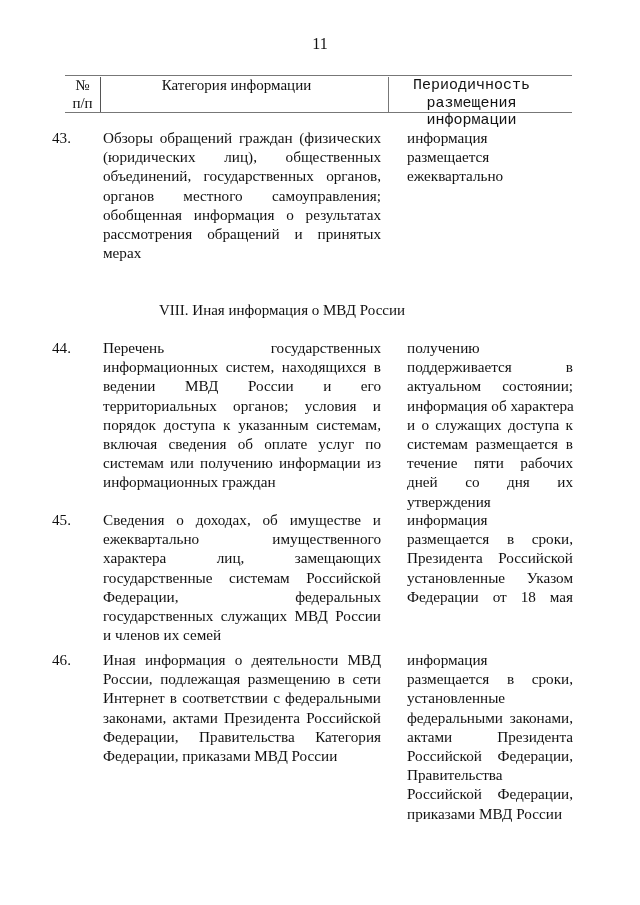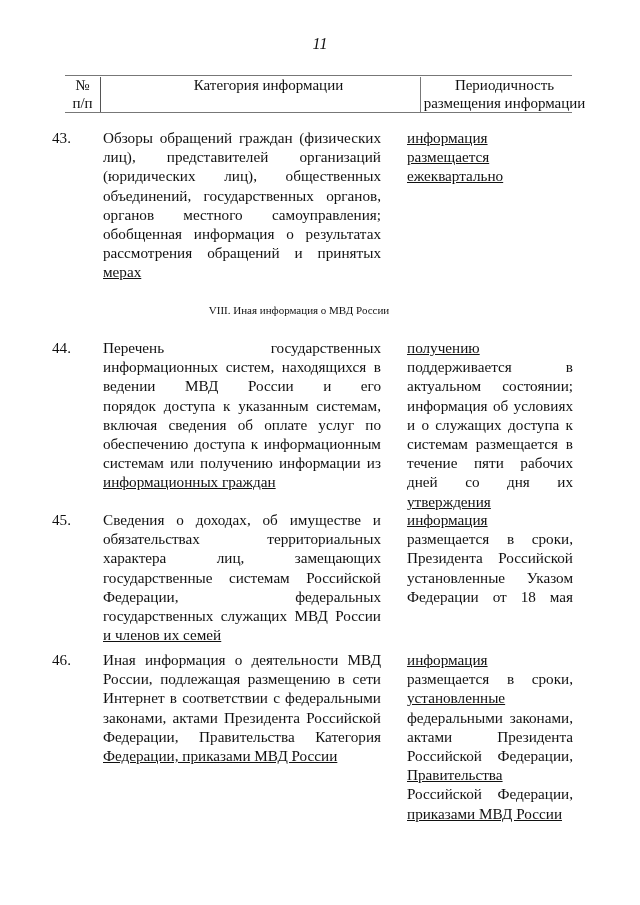--- a/index.html
+++ b/index.html
@@ -1,36 +1,36 @@
 <!DOCTYPE html>
 <html><head>
 <meta charset="utf-8">
 <style>
   html, body { margin:0; padding:0; background:#ffffff; }
   body {
     width:640px; height:905px; position:relative; overflow:hidden;
     font-family:"Liberation Serif", "DejaVu Serif", serif;
     color:#111111; font-size:15.2px; line-height:19.2px;
   }
-  .page-number { position:absolute; top:34px; left:0; width:640px; text-align:center; font-size:16px;font-style:italic; }
+  .page-number { position:absolute; top:34px; left:0; width:640px; text-align:center; font-size:16px; }
   .hdr-table {
     position:absolute; left:65px; top:75px; width:507px; height:36px;
     border-top:1.5px solid #777; border-bottom:1.5px solid #777;
   }
   .hdr-cell { position:absolute; top:1px; text-align:center; line-height:17.5px; font-size:15px; }
   .hdr-no { left:0; width:35px; border-right:1px solid #555; height:35px; }
-  .hdr-cat { left:52px; width:303px; border-right:1px solid #777; height:35px;font-family:Liberation Serif, serif; }
-  .hdr-per { left:356px; width:167px; }
+  .hdr-cat { left:20px; width:303px; border-right:1px solid #777; height:35px;font-family:Liberation Serif, serif; }
+  .hdr-per { left:323px; width:167px;font-family:Liberation Mono, monospace; }
   .row { position:absolute; left:0; width:640px; }
   .num { position:absolute; left:52px; }
   .cat { position:absolute; left:103px; width:278px; text-align:justify; }
   .per { position:absolute; left:407px; width:166px; text-align:justify; }
   .line { display:block; text-align:justify; text-align-last:justify; white-space:nowrap; }
-  .line.last { text-align-last:left;text-decoration:underline; }
-  .section-title { position:absolute; top:301px; left:17px; width:564px; text-align:center; font-size:11px; }
+  .line.last { text-align-last:left; }
+  .section-title { position:absolute; top:301px; left:0; width:564px; text-align:center; font-size:15px; }
 </style>
 </head>
 <body>
 
 <div class="page-number">11</div>
 
 <div class="hdr-table">
   <div class="hdr-cell hdr-no">
     <div>№</div>
     <div>п/п</div>
@@ -41,21 +41,20 @@
   <div class="hdr-cell hdr-per">
     <div>Периодичность</div>
     <div>размещения информации</div>
   </div>
 </div>
 
 <div class="row" style="top:128px;">
   <div class="num">43.</div>
   <div class="cat">
     <span class="line">Обзоры обращений граждан (физических</span>
-    <span class="line">лиц), представителей организаций</span>
     <span class="line">(юридических лиц), общественных</span>
     <span class="line">объединений, государственных органов,</span>
     <span class="line">органов местного самоуправления;</span>
     <span class="line">обобщенная информация о результатах</span>
     <span class="line">рассмотрения обращений и принятых</span>
     <span class="line last">мерах</span>
   </div>
   <div class="per">
     <span class="line last">информация</span>
     <span class="line last">размещается</span>
@@ -64,44 +63,44 @@
 </div>
 
 <div class="section-title">VIII. Иная информация о МВД России</div>
 
 <div class="row" style="top:338px;">
   <div class="num">44.</div>
   <div class="cat">
     <span class="line">Перечень государственных</span>
     <span class="line">информационных систем, находящихся в</span>
     <span class="line">ведении МВД России и его</span>
+    <span class="line">территориальных органов; условия и</span>
     <span class="line">порядок доступа к указанным системам,</span>
     <span class="line">включая сведения об оплате услуг по</span>
-    <span class="line">обеспечению доступа к информационным</span>
     <span class="line">системам или получению информации из</span>
     <span class="line last">информационных граждан</span>
   </div>
   <div class="per">
     <span class="line last">получению</span>
     <span class="line">поддерживается в</span>
     <span class="line">актуальном состоянии;</span>
-    <span class="line">информация об условиях</span>
+    <span class="line">информация об характера</span>
     <span class="line">и о служащих доступа к</span>
     <span class="line">системам размещается в</span>
     <span class="line">течение пяти рабочих</span>
     <span class="line">дней со дня их</span>
     <span class="line last">утверждения</span>
   </div>
 </div>
 
 <div class="row" style="top:510px;">
   <div class="num">45.</div>
   <div class="cat">
     <span class="line">Сведения о доходах, об имуществе и</span>
-    <span class="line">обязательствах территориальных</span>
+    <span class="line">ежеквартально имущественного</span>
     <span class="line">характера лиц, замещающих</span>
     <span class="line">государственные системам Российской</span>
     <span class="line">Федерации, федеральных</span>
     <span class="line">государственных служащих МВД России</span>
     <span class="line last">и членов их семей</span>
   </div>
   <div class="per">
     <span class="line last">информация</span>
     <span class="line">размещается в сроки,</span>
     <span class="line">Президента Российской</span>

